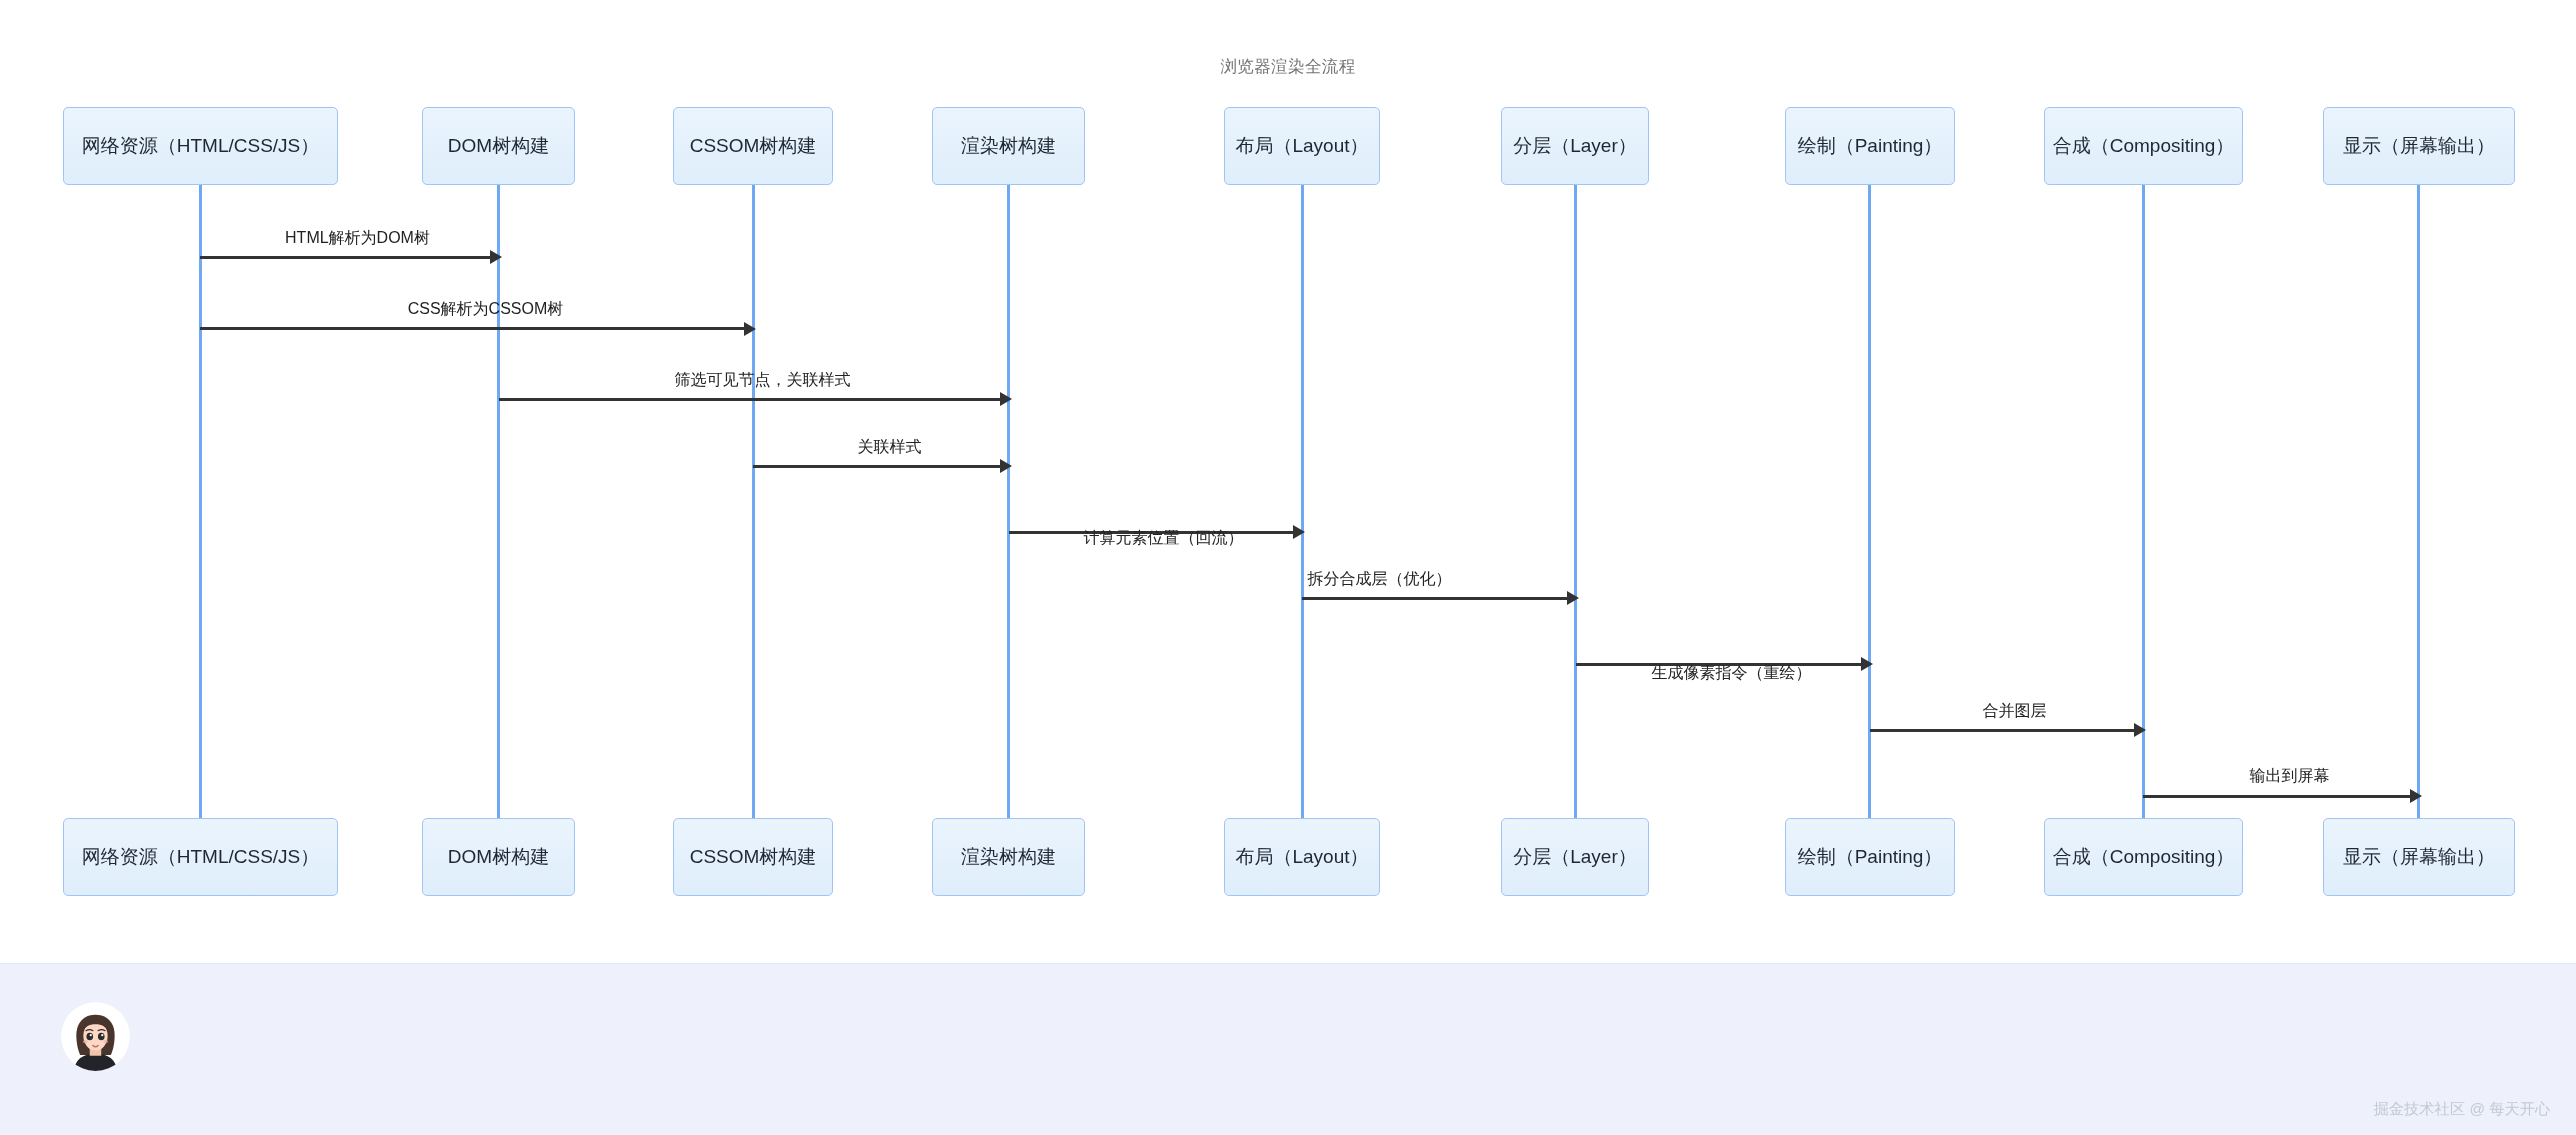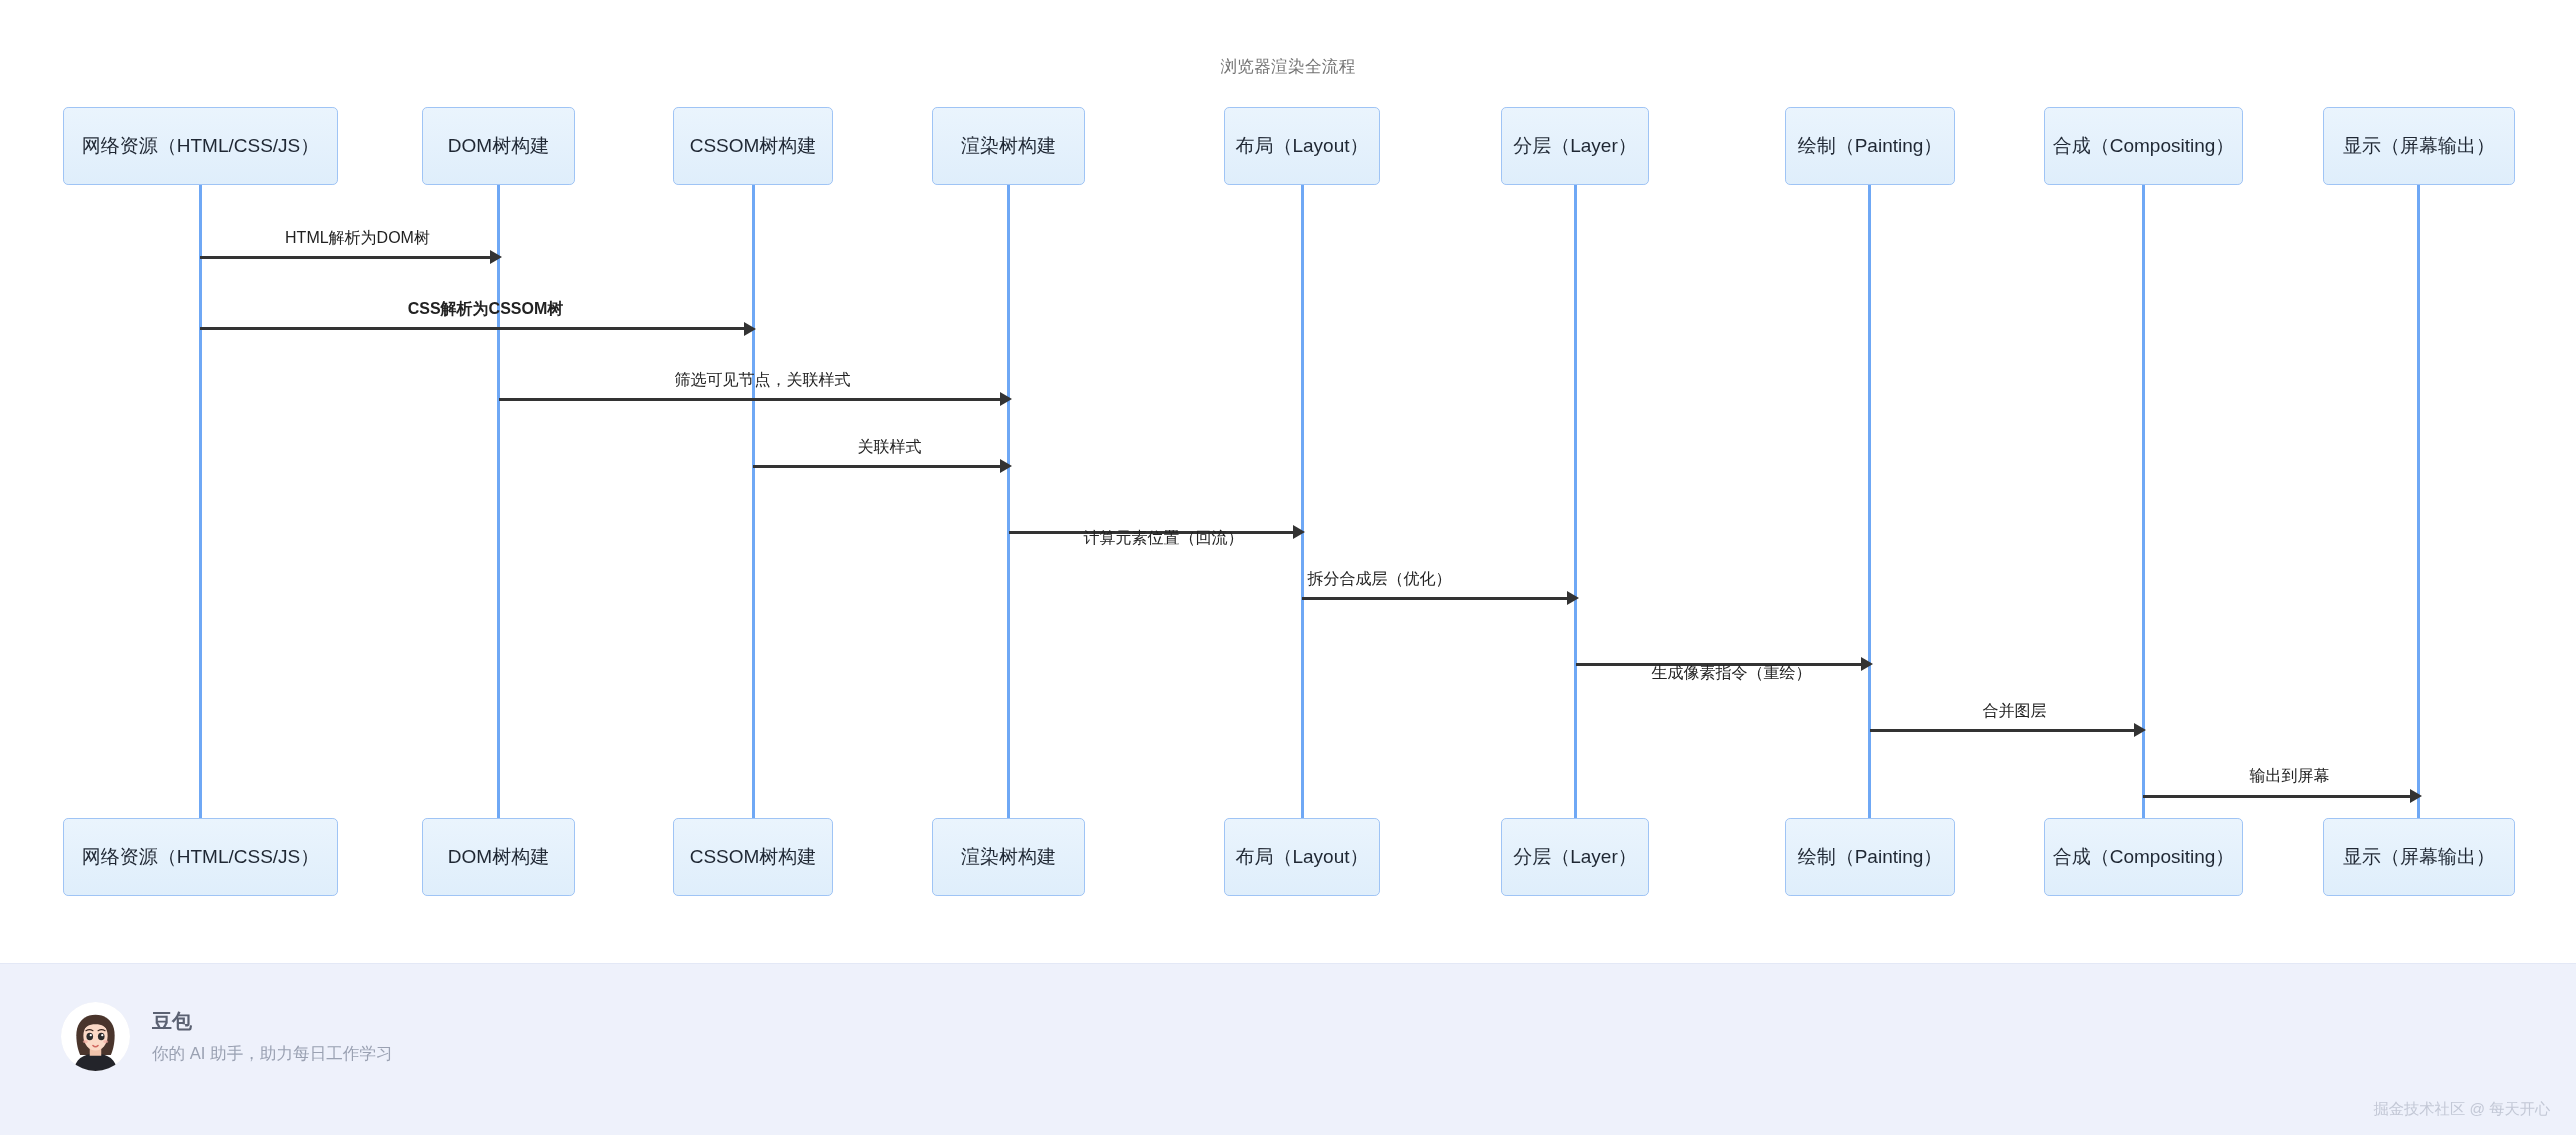--- a/index.html
+++ b/index.html
@@ -210,21 +210,21 @@
       <div class="participant bottom" style="left: 2323px; width: 192px;">
         <span>显示（屏幕输出）</span>
       </div>
     </div>
   <div id="messages-layer">
       <div class="msg-line" style="left: 200px; width: 291px; top: 256px;"></div>
       <div class="msg-arrow" style="left: 490px; top: 250px;"></div>
       <div class="msg-label" style="left: 349px; top: 228px;">HTML解析为DOM树</div>
       <div class="msg-line" style="left: 200px; width: 545px; top: 327px;"></div>
       <div class="msg-arrow" style="left: 744px; top: 322px;"></div>
-      <div class="msg-label" style="left: 477px; top: 299px; font-weight: bold;">CSS解析为CSSOM树</div>
+      <div class="msg-label" style="left: 477px; top: 299px;">CSS解析为CSSOM树</div>
       <div class="msg-line" style="left: 499px; width: 502px; top: 398px;"></div>
       <div class="msg-arrow" style="left: 1000px; top: 392px;"></div>
       <div class="msg-label" style="left: 754px; top: 370px;">筛选可见节点，关联样式</div>
       <div class="msg-line" style="left: 753px; width: 248px; top: 465px;"></div>
       <div class="msg-arrow" style="left: 1000px; top: 459px;"></div>
       <div class="msg-label" style="left: 881px; top: 437px;">关联样式</div>
       <div class="msg-line" style="left: 1009px; width: 286px; top: 531px;"></div>
       <div class="msg-arrow" style="left: 1293px; top: 525px;"></div>
       <div class="msg-label" style="left: 1155px; top: 528px;">计算元素位置（回流）</div>
       <div class="msg-line" style="left: 1302px; width: 266px; top: 597px;"></div>
@@ -268,20 +268,16 @@
 
         <path d="M39 45c3-2 8-2 11 0" stroke="#3d2a22" stroke-width="1.8" fill="none" stroke-linecap="round"></path>
         <path d="M58 45c3-2 8-2 11 0" stroke="#3d2a22" stroke-width="1.8" fill="none" stroke-linecap="round"></path>
 
         <ellipse cx="38" cy="62" rx="4" ry="2.6" fill="#f4a9a0" opacity="0.65"></ellipse>
         <ellipse cx="70" cy="62" rx="4" ry="2.6" fill="#f4a9a0" opacity="0.65"></ellipse>
 
         <path d="M50 68c2.5 2.5 5.5 2.5 8 0" stroke="#d0675f" stroke-width="2.4" fill="none" stroke-linecap="round"></path>
       </svg>
     </div>
-    <div class="footer-texts">
-      <div id="footer-name">豆包</div>
-      <div id="footer-tagline">你的 AI 助手，助力每日工作学习</div>
-    </div>
   </div>
   <div id="watermark">掘金技术社区 @ 每天开心</div>
 </div>
 
 
 </body></html>

